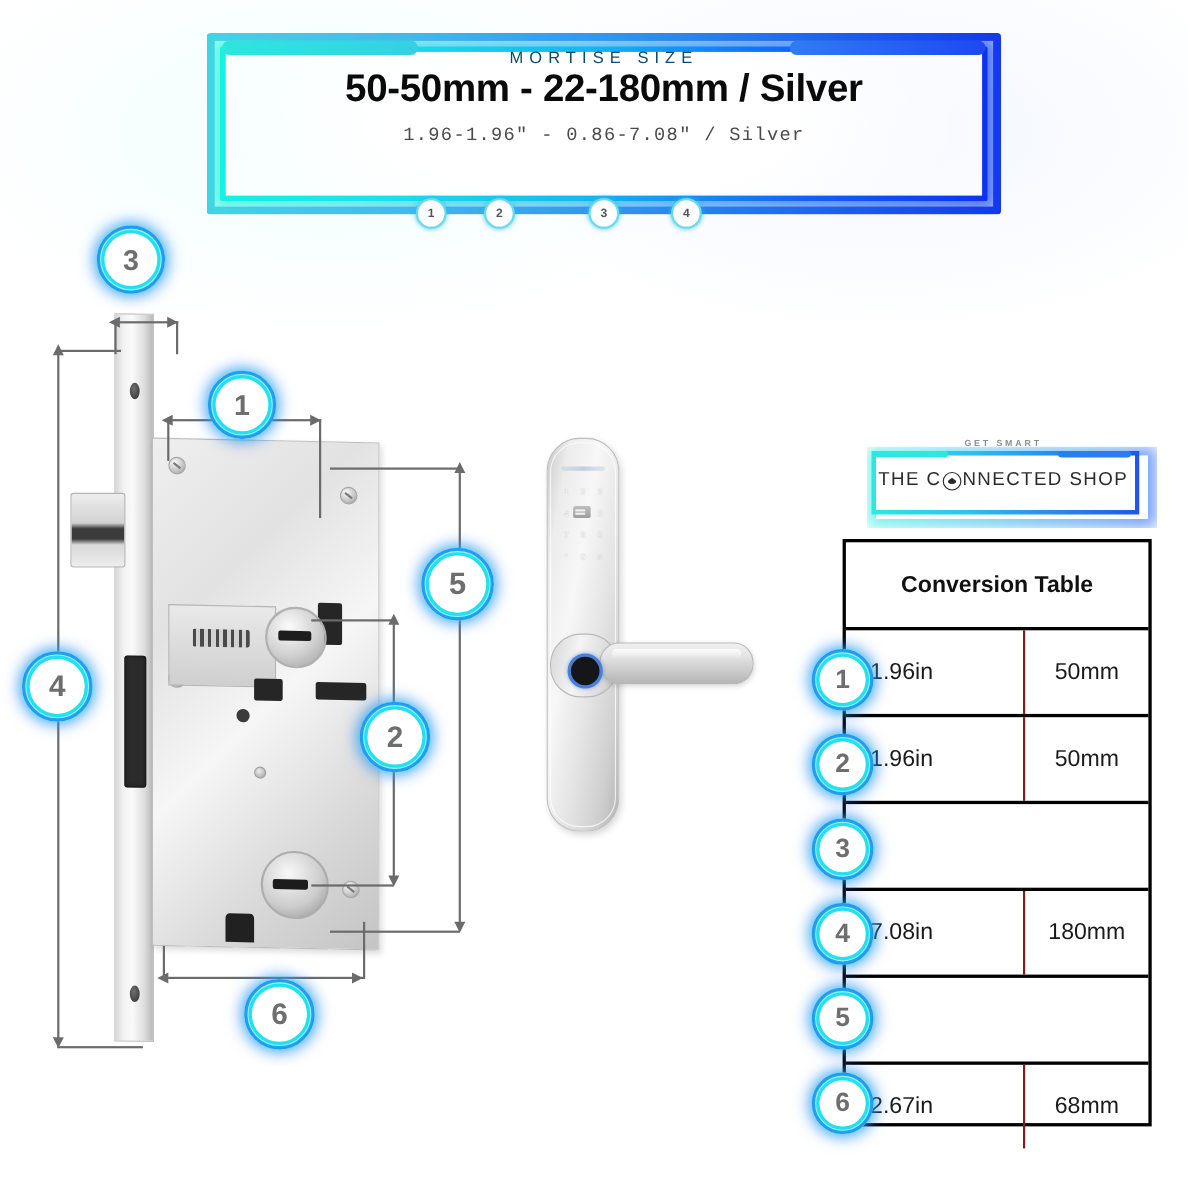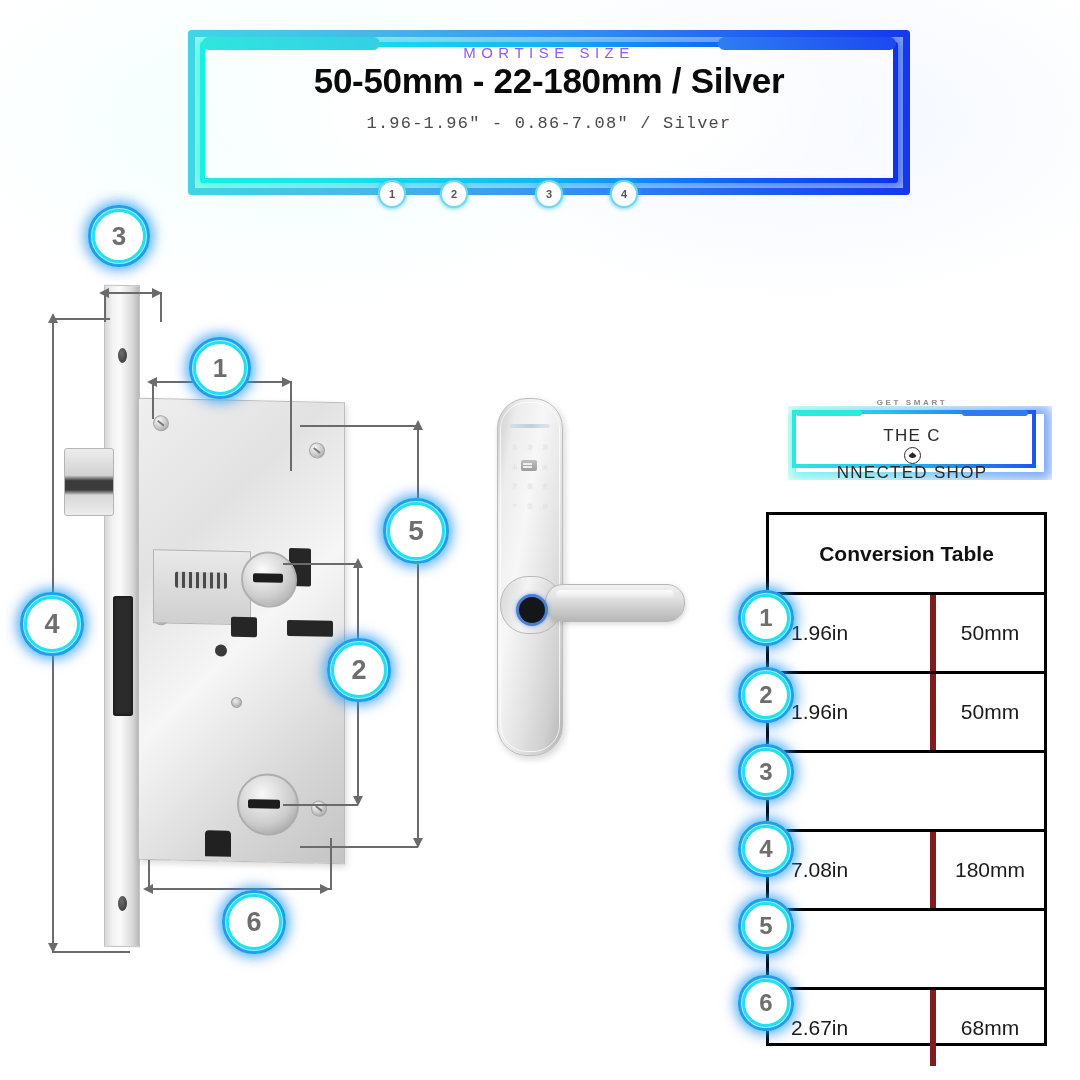--- a/index.html
+++ b/index.html
@@ -68,21 +68,21 @@
   .cap{position:absolute;height:13px;border-radius:7px;top:7px;}
   .cap-l{left:14px;width:178px;background:linear-gradient(90deg,#2ee6dd,#35cfe6);}
   .cap-r{right:14px;width:178px;background:linear-gradient(90deg,#2f7df2,#1c49f0);}
 
   .header-inner{
     position:absolute;inset:0;
     display:flex;flex-direction:column;align-items:center;justify-content:flex-start;
     padding-top:14px;
   }
   .eyebrow{
-    font-size:15px;letter-spacing:5.5px;color:#8b5cf6;font-weight:400;
+    font-size:15px;letter-spacing:5.5px;color:#0c4a6e;font-weight:400;
     text-transform:uppercase;
   }
   .title{
     font-size:35px;font-weight:700;color:#0a0a0a;letter-spacing:-.3px;
     white-space:nowrap;
   }
   .subtitle{
     font-family:"Liberation Mono","DejaVu Sans Mono",monospace;
     font-size:17px;color:#4a4a4a;margin-top:13px;letter-spacing:1.2px;white-space:nowrap;
   }
@@ -295,50 +295,50 @@
     position:absolute;left:10px;top:18px;width:224px;height:38px;
     background:radial-gradient(ellipse at 50% 50%,#fff 60%,rgba(255,255,255,.5));
   }
   .logo-top{
     position:absolute;left:0;top:0;width:248px;text-align:center;
     font-size:8px;letter-spacing:2.6px;color:#8d8d8d;font-weight:700;
   }
   .logo-main{
     position:absolute;left:0;top:28px;width:248px;text-align:center;
     font-size:17px;letter-spacing:1.3px;color:#2a2a2a;font-weight:400;
-    display:flex;align-items:center;justify-content:center;gap:0;flex-direction:column;
+    display:flex;align-items:center;justify-content:center;gap:0;
   }
   .logo-o{
     display:inline-flex;align-items:center;justify-content:center;
     width:15px;height:15px;border:1.6px solid #2a2a2a;border-radius:50%;
     margin:0 1px;position:relative;top:1px;
   }
   .logo-o svg{display:block;}
 
   
   .ctable{
-    position:absolute;left:766px;top:512px;width:281px;height:534px;
+    position:absolute;left:766px;top:490px;width:281px;height:534px;
     border:3px solid #000;
     box-sizing:border-box;
     background:#fff;
   }
   .ct-head{
     height:77px;border-bottom:3px solid #000;
     display:flex;align-items:center;justify-content:center;
     font-size:21px;font-weight:700;color:#111;
   }
   .ct-row{
     height:76px;display:flex;border-bottom:3px solid #000;
   }
   .ct-row:last-child{border-bottom:none;}
   .ct-c1,.ct-c2{
     display:flex;align-items:center;
     font-size:21px;color:#1a1a1a;
   }
-  .ct-c1{width:139px;border-right:6px solid #7f1d1d;padding-left:22px;}
+  .ct-c1{width:139px;border-right:2px solid #7f1d1d;padding-left:22px;}
   .ct-c2{flex:1;justify-content:center;}
 </style>
 </head>
 <body>
 
 <div id="stage">
 
   <div class="bg-tint"></div>
 
   <div class="header">

